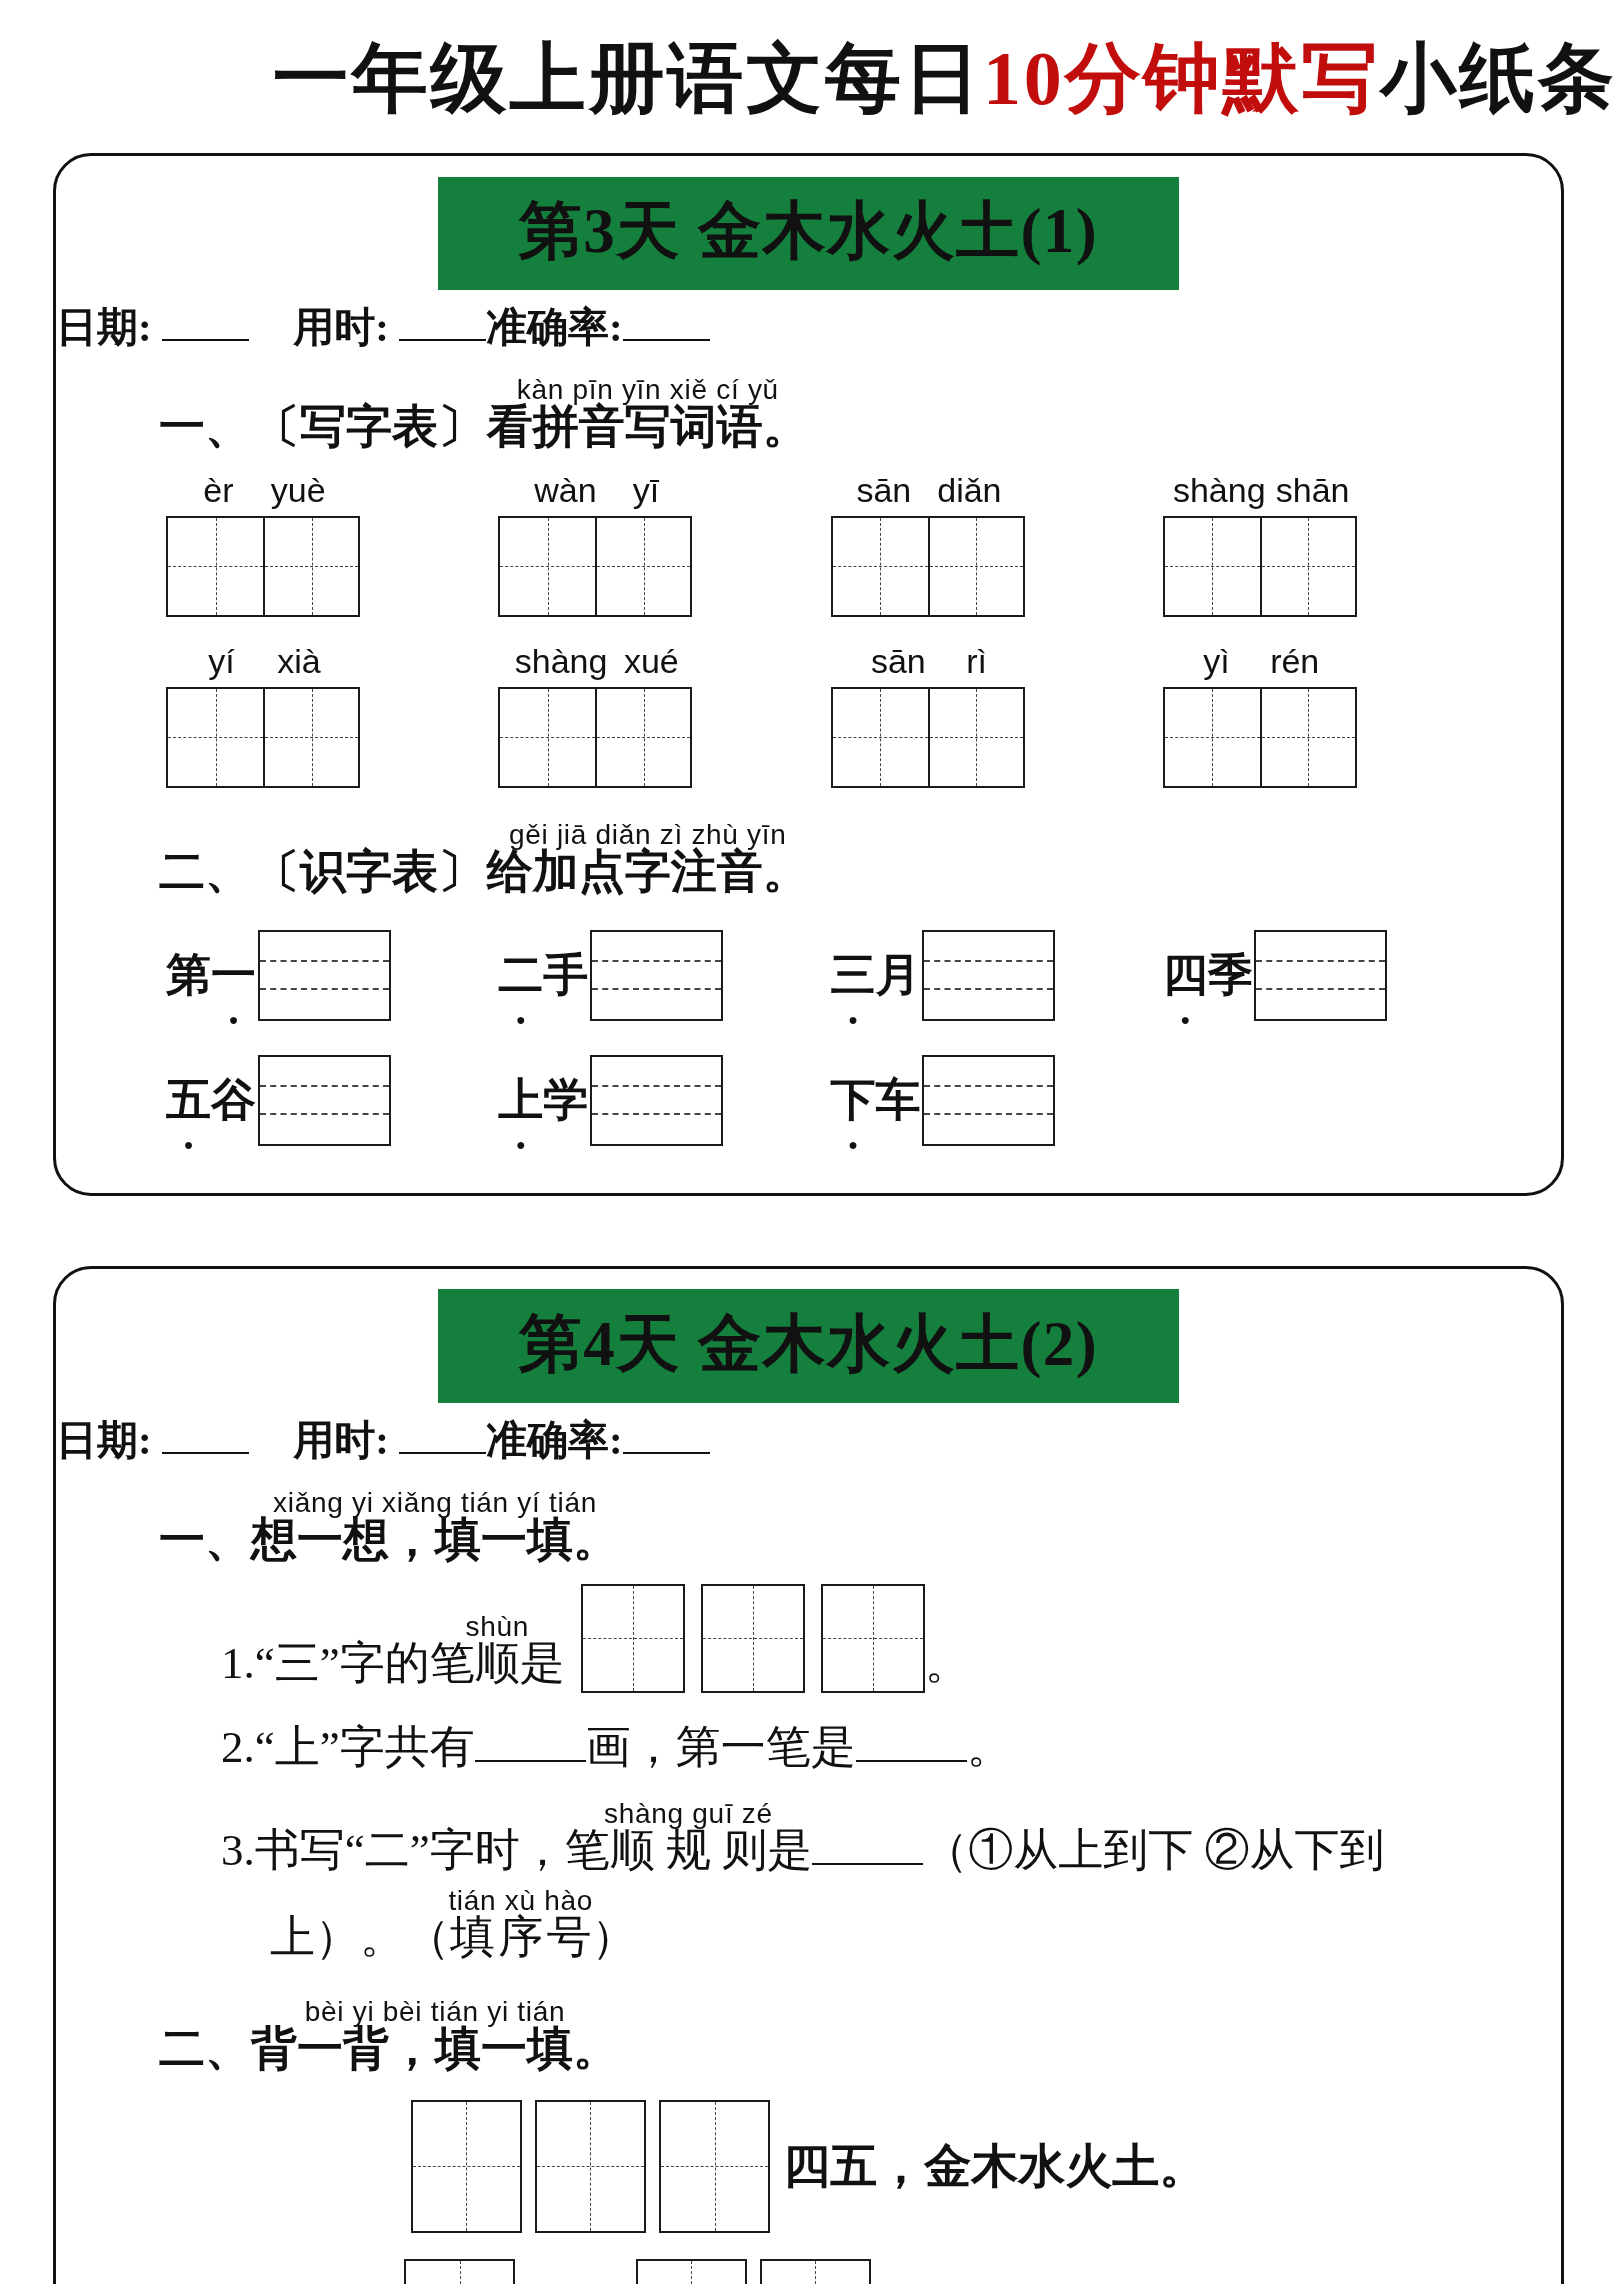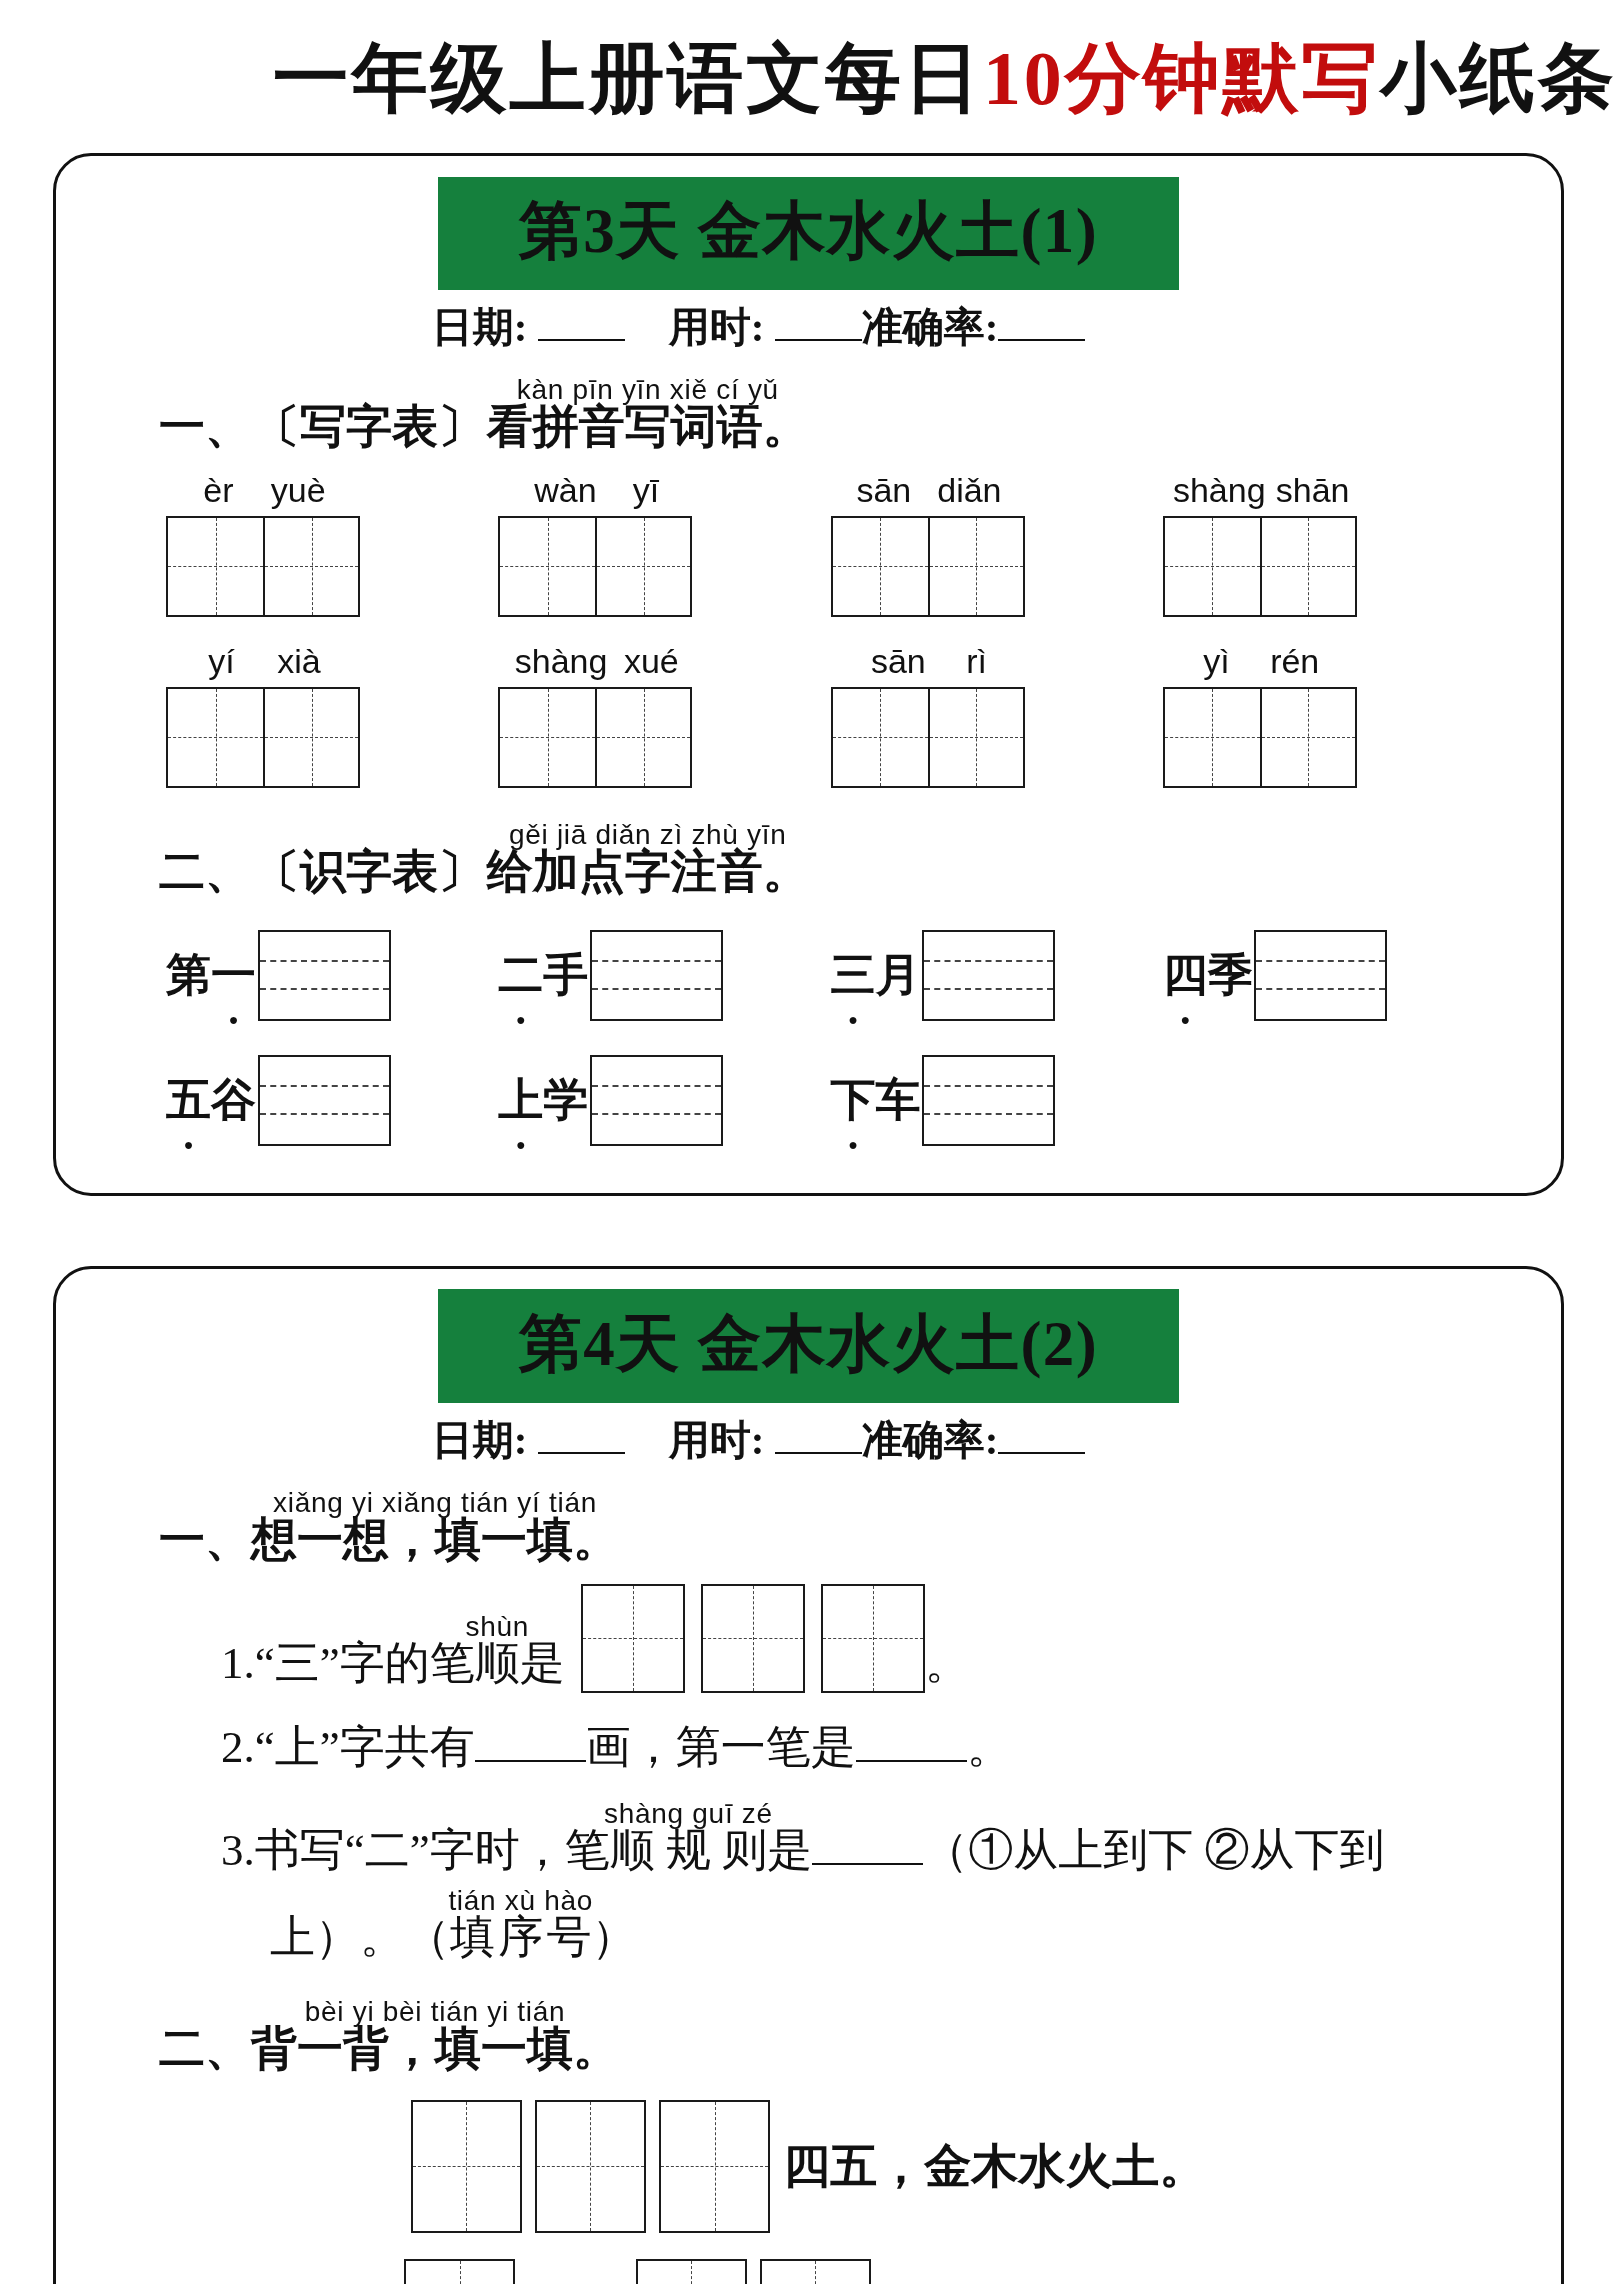--- a/index.html
+++ b/index.html
@@ -16,21 +16,21 @@
   .main-title .red{ color:#c20d0d; }
   
   .card{
     margin:0 53px 70px; border:3.7px solid #111; border-radius:38px;
     padding:20.5px 0 47px; background:#fff;
   }
   .banner{
     width:fit-content; margin:0 auto; background:#15803d;
     padding:11.7px 81px 16px; font-size:63px; font-weight:800; letter-spacing:1.5px;
   }
-  .meta{ text-align:center; padding-right:100px; font-size:41px; font-weight:600; margin-top:10.3px; }
+  .meta{ text-align:left; padding-right:100px; font-size:41px; font-weight:600; margin-top:10.3px; }
   .blank{ display:inline-block; border-bottom:2.9px solid #111; height:35px; vertical-align:baseline; }
   .meta .blank{ width:87px; }
   .meta .gap{ margin-right:34px; }
   
   .sec-head{ margin:22px 0 0 103px; font-size:46px; line-height:1.05; }
   .sec-index{ font-family:"Liberation Sans", sans-serif; font-weight:900; }
   .sec-tag{ font-weight:600; margin:0 2.9px; }
   ruby{ ruby-position:over; }
   ruby.sec-title{ font-family:"Liberation Sans", sans-serif; font-weight:900; }
   rt{ font-size:28px; font-weight:500; font-family:"Liberation Sans", sans-serif; letter-spacing:0.7px; text-align:center; }

